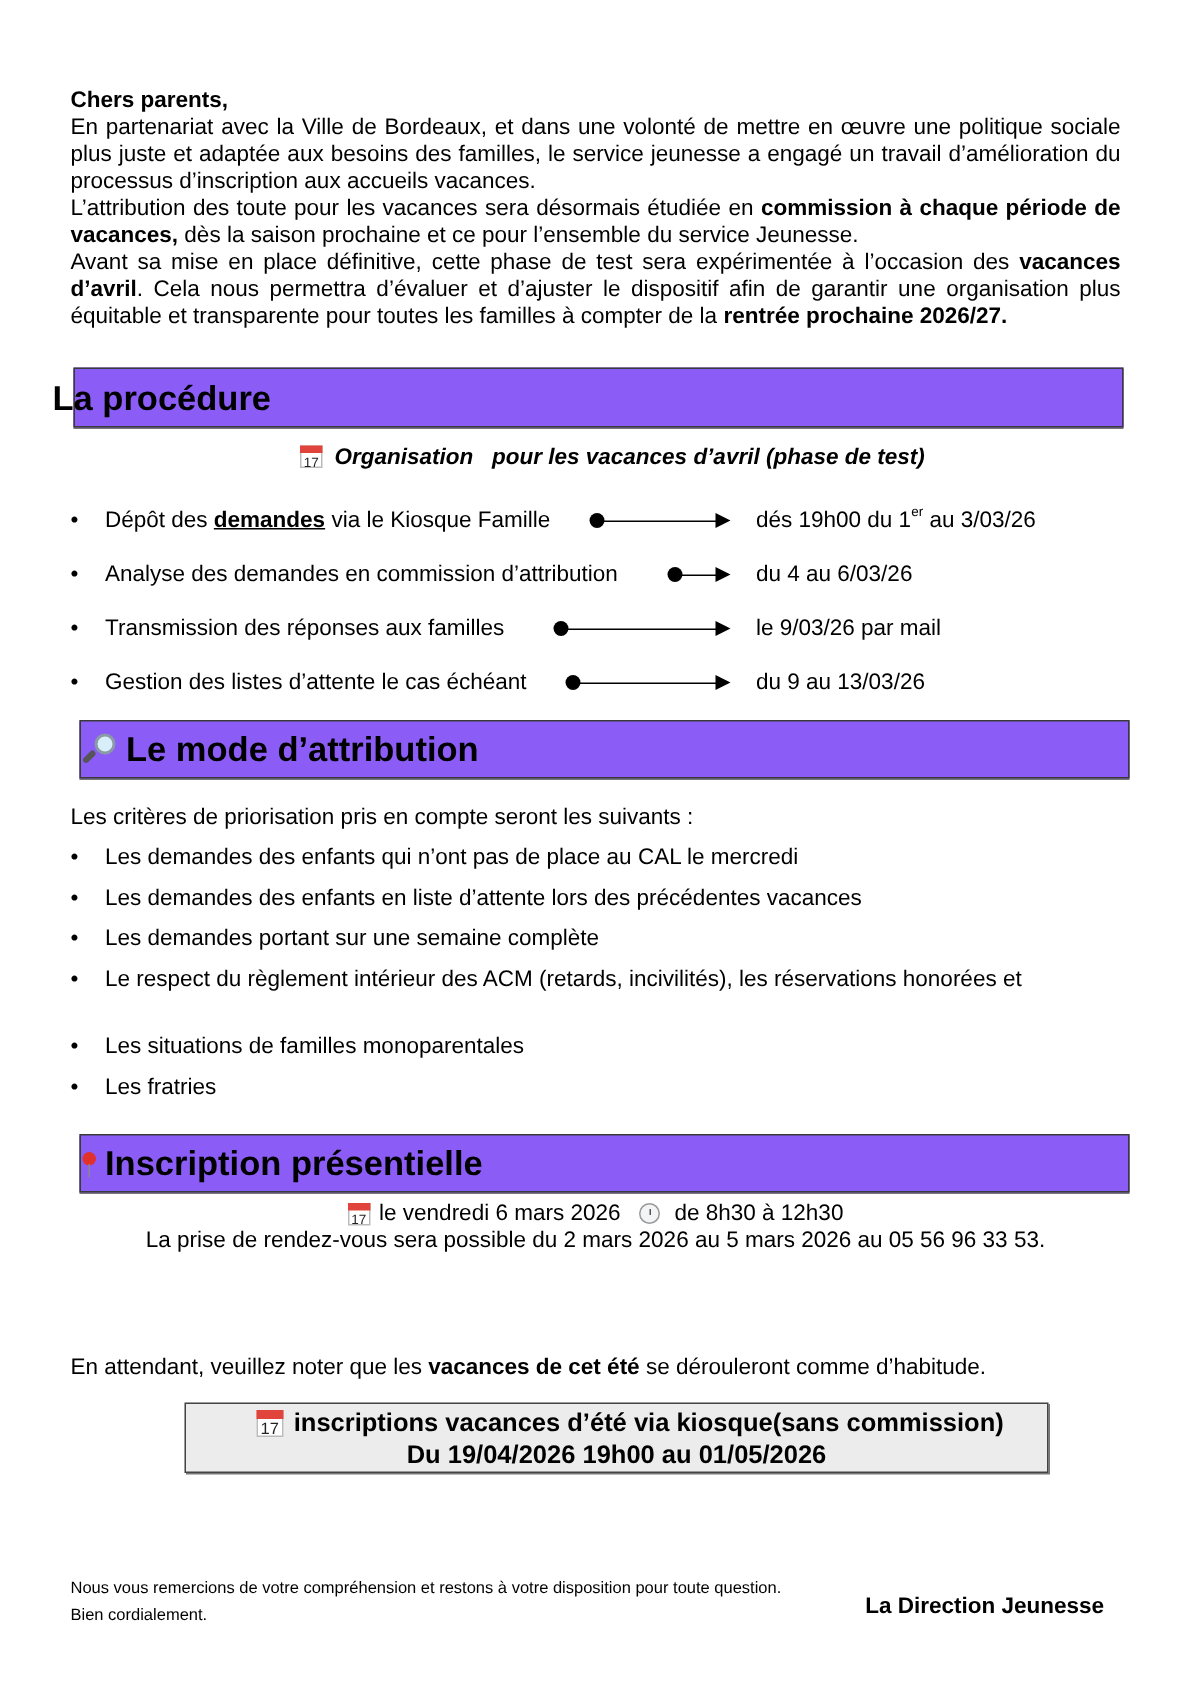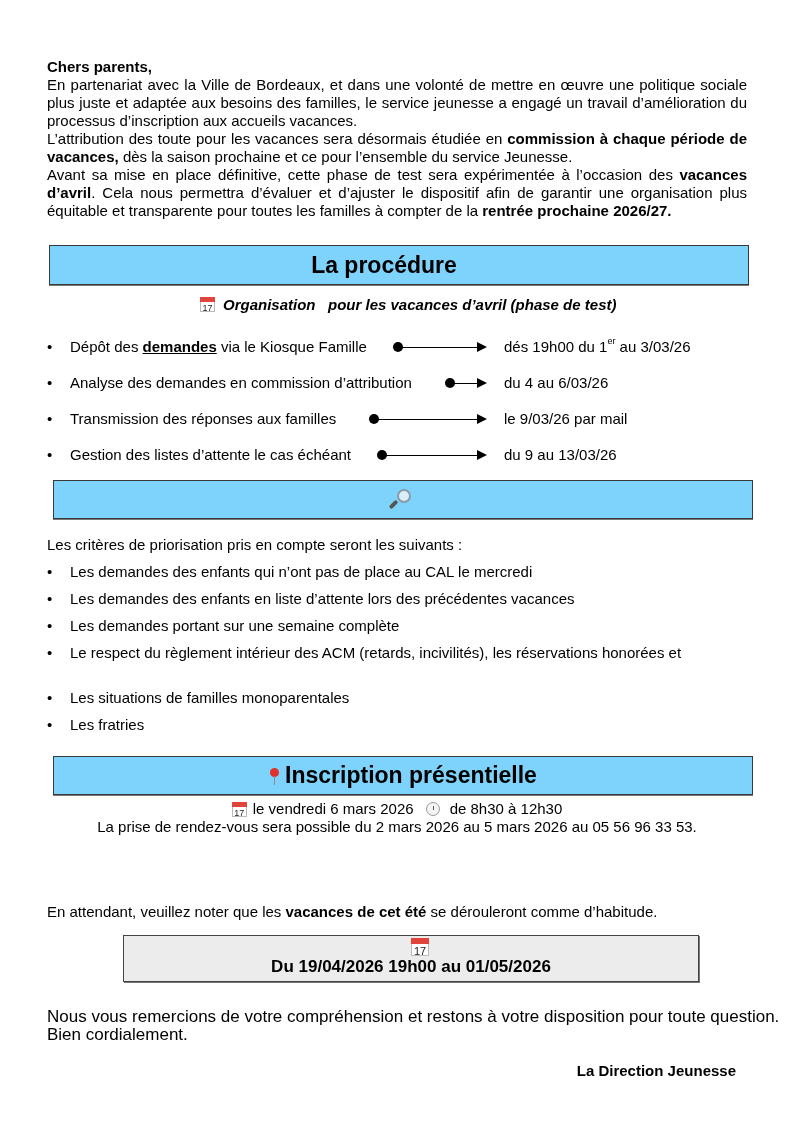--- a/index.html
+++ b/index.html
@@ -7,24 +7,24 @@
     width: 794px; height: 1123px; position: relative; overflow: hidden;
     font-family: "Liberation Sans", sans-serif; color: #000;
   }
   .page { position: absolute; left: 47px; top: 58px; width: 700px; }
   .intro { font-size: 15px; line-height: 18px; text-align: justify; }
   .intro p { margin: 0; }
   .b { font-weight: bold; }
   .u { text-decoration: underline; }
 
   .sec-header {
-    position: absolute; background: #7dd3fc; border: 1px solid #3a3a3a;
+    position: absolute; background: #8b5cf6; border: 1px solid #3a3a3a;
     box-shadow: 0 1px 0 #777;
     font-weight: bold; font-size: 23px; display: flex; align-items: center;
-    justify-content: center;
+    justify-content: flex-start;
   }
   .sh1 { left: 49px; top: 245px; width: 698px; height: 38px; }
   .sh1 .lbl { position: relative; left: -15px; }
   .sh2 { left: 53px; top: 480px; width: 698px; height: 37px; }
   .sh3 { left: 53px; top: 756px; width: 698px; height: 37px; }
 
   .org {
     position: absolute; left: 200px; top: 296px; font-size: 15px; font-weight: bold;
     font-style: italic; display: flex; align-items: center; gap: 8px;
   }
@@ -91,21 +91,21 @@
   .summer-box {
     position: absolute; left: 123px; top: 935px; width: 576px; height: 47px;
     background: #ececec; border: 1px solid #444; box-shadow: 1px 1px 0 #777;
     font-weight: bold; font-size: 17px; line-height: 21px; text-align: center;
     box-sizing: border-box; padding-top: 2px;
   }
   .summer-box .row1 { display: flex; justify-content: center; align-items: center; gap: 7px; padding-left: 18px; }
   .summer-box .cal-icon { width: 18px; height: 18px; font-size: 11px; line-height: 24px; }
   .summer-box .cal-icon::before { height: 6px; }
 
-  .closing { position: absolute; left: 47px; top: 1008px; font-size: 17px; line-height: 18px; }
+  .closing { position: absolute; left: 47px; top: 1050px; font-size: 11px; line-height: 18px; }
   .closing p { margin: 0; }
   .sign { position: absolute; right: 58px; top: 1062px; font-size: 15px; font-weight: bold; }
 </style>
 </head>
 <body>
 
 <div class="page">
   <div class="intro">
     <p class="b">Chers parents,</p>
     <p>En partenariat avec la Ville de Bordeaux, et dans une volonté de mettre en œuvre une politique sociale plus juste et adaptée aux besoins des familles, le service jeunesse a engagé un travail d’amélioration du processus d’inscription aux accueils vacances.</p>
@@ -157,20 +157,21 @@
   <span class="line" style="left:336px;width:96px"></span>
   <span class="arrow" style="left:430px"></span>
   <span class="date">du 9 au 13/03/26</span>
 </div>
 
 <div class="sec-header sh2">
   <span class="mag-icon">
       <span class="lens"></span>
       <span class="handle"></span>
     </span>
+  <span>Le mode d’attribution</span>
 </div>
 
 <div class="crit-intro">Les critères de priorisation pris en compte seront les suivants :</div>
 
 <div class="crit" style="top:563px">
   <span class="bullet">•</span>
   <span class="txt">Les demandes des enfants qui n’ont pas de place au CAL le mercredi</span>
 </div>
 <div class="crit" style="top:590px">
   <span class="bullet">•</span>
@@ -211,20 +212,21 @@
   <div>
       <span>La prise de rendez-vous sera possible du 2 mars 2026 au 5 mars 2026 au 05 56 96 33 53.</span>
     </div>
 </div>
 
 <div class="wait"><span>En attendant, veuillez noter que les </span><span class="b">vacances de cet été</span><span> se dérouleront comme d’habitude.</span></div>
 
 <div class="summer-box">
   <div class="row1">
     <span class="cal-icon">17</span>
+    <span>inscriptions vacances d’été via kiosque(sans commission)</span>
   </div>
   <div>Du 19/04/2026 19h00 au 01/05/2026</div>
 </div>
 
 <div class="closing">
   <p>Nous vous remercions de votre compréhension et restons à votre disposition pour toute question.</p>
   <p>Bien cordialement.</p>
 </div>
 
 <div class="sign">La Direction Jeunesse</div>

